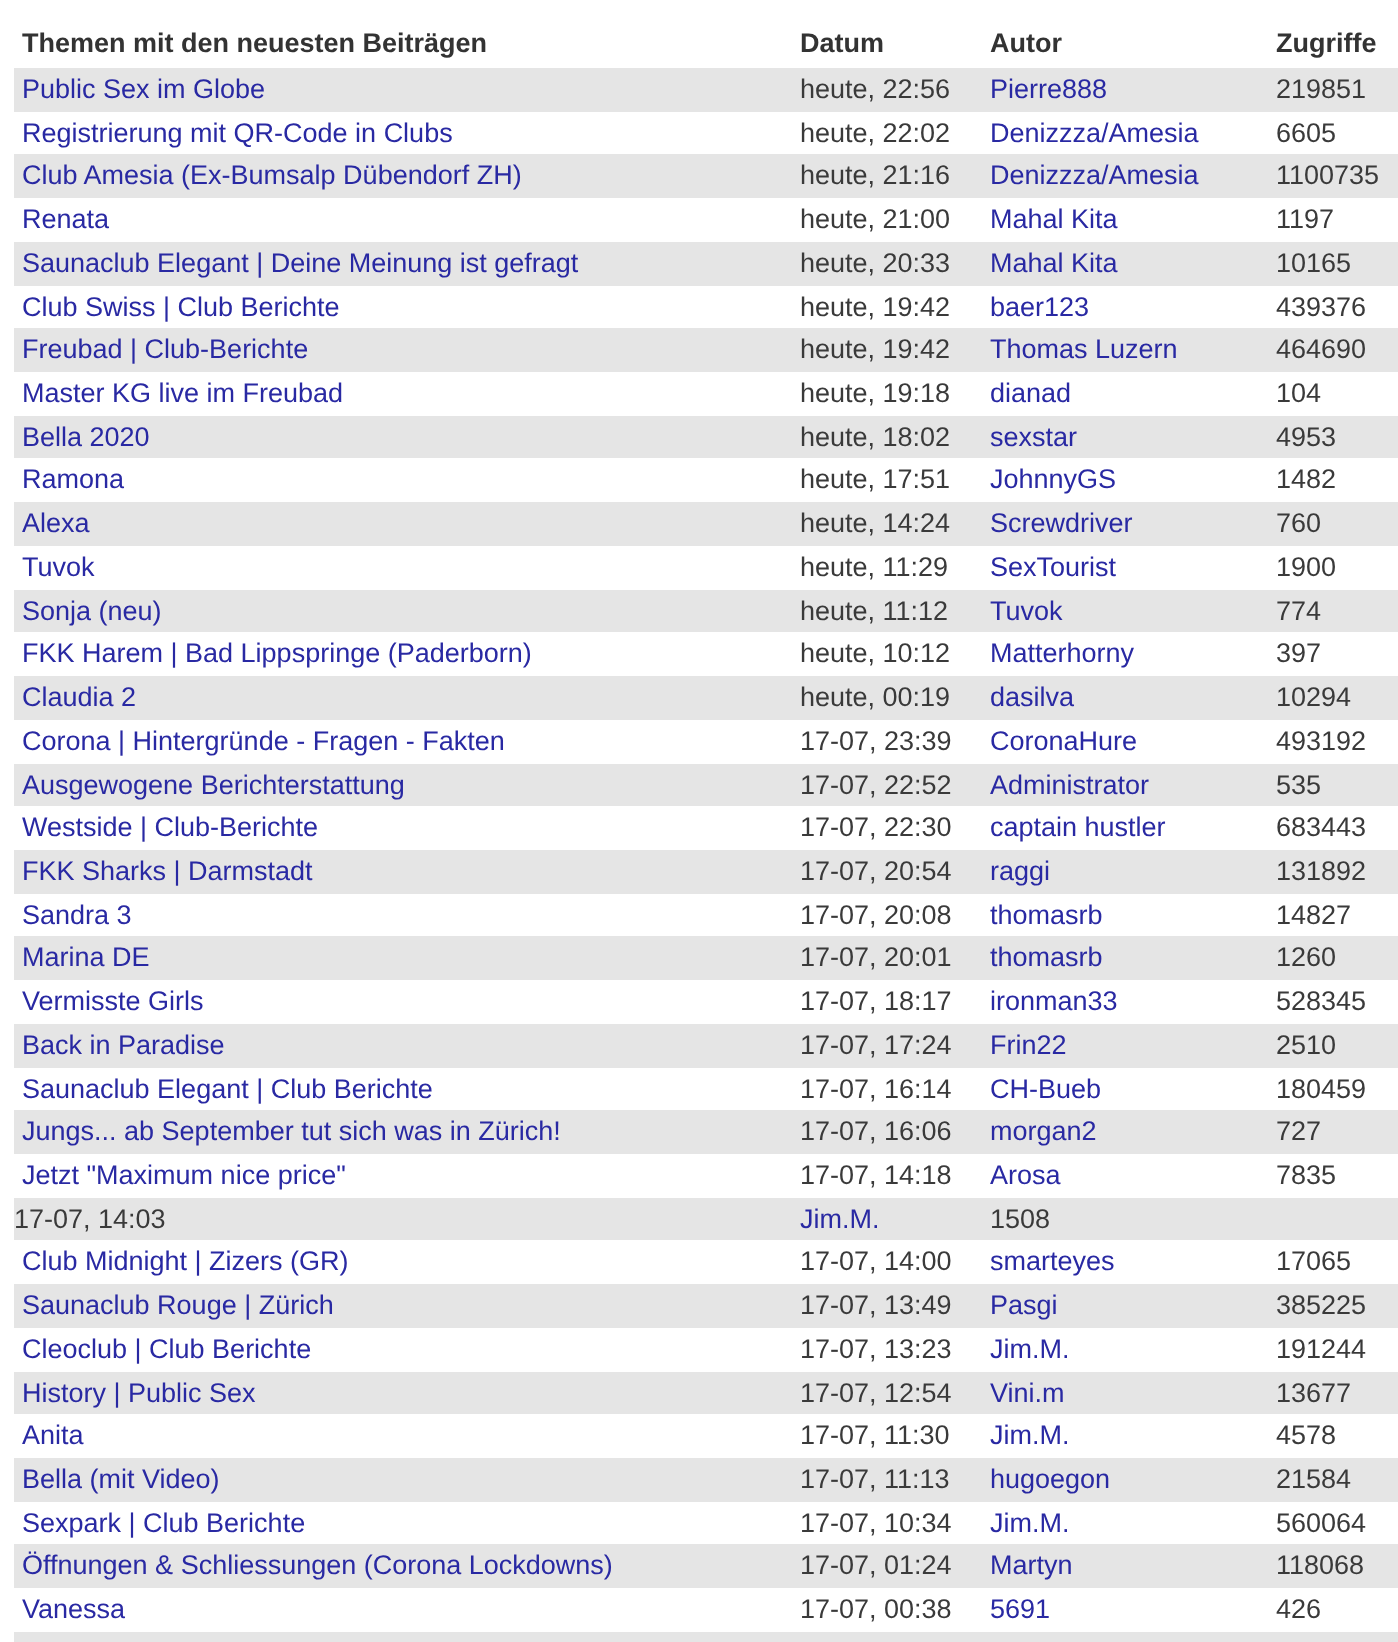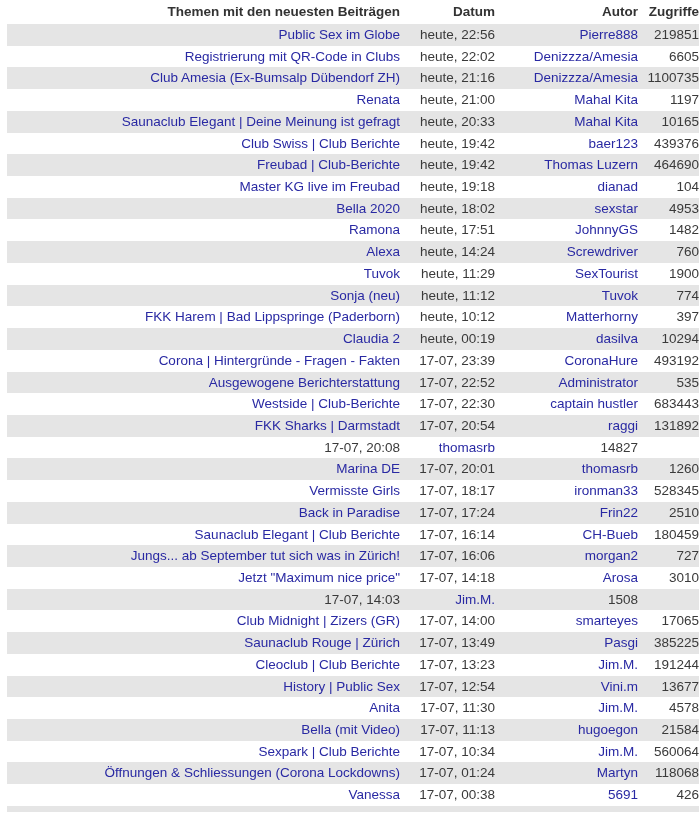--- a/index.html
+++ b/index.html
@@ -5,22 +5,21 @@
   html, body {
     margin: 0;
     padding: 0;
     background: #ffffff;
     width: 699px;
     height: 821px;
     overflow: hidden;
     font-family: "Liberation Sans", "DejaVu Sans", sans-serif;
   }
   .page {
-    padding-top: 0;
-    text-align: right;
+    padding-top: 10px;
   }
   .table {
     margin-left: 7px;
     width: 692px;
   }
   .row, .header-row {
     display: grid;
     grid-template-columns: 393px 95px 143px 1fr;
     align-items: center;
     height: 21.72px;
@@ -334,20 +333,23 @@
       <span class="date-text">17-07, 20:54</span>
     </div>
     <div class="cell">
       <span class="author-link">raggi</span>
     </div>
     <div class="cell">
       <span class="views-text">131892</span>
     </div>
   </div>
         <div class="row">
+    <div class="cell topic">
+      <span class="topic-link">Sandra 3</span>
+    </div>
     <div class="cell">
       <span class="date-text">17-07, 20:08</span>
     </div>
     <div class="cell">
       <span class="author-link">thomasrb</span>
     </div>
     <div class="cell">
       <span class="views-text">14827</span>
     </div>
   </div>
@@ -425,21 +427,21 @@
     <div class="cell topic">
       <span class="topic-link">Jetzt "Maximum nice price"</span>
     </div>
     <div class="cell">
       <span class="date-text">17-07, 14:18</span>
     </div>
     <div class="cell">
       <span class="author-link">Arosa</span>
     </div>
     <div class="cell">
-      <span class="views-text">3010</span>
+      <span class="views-text">7835</span>
     </div>
   </div>
         <div class="row">
     <div class="cell">
       <span class="date-text">17-07, 14:03</span>
     </div>
     <div class="cell">
       <span class="author-link">Jim.M.</span>
     </div>
     <div class="cell">

